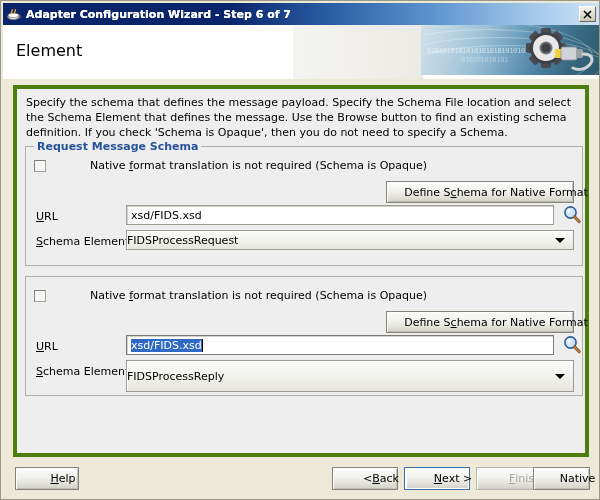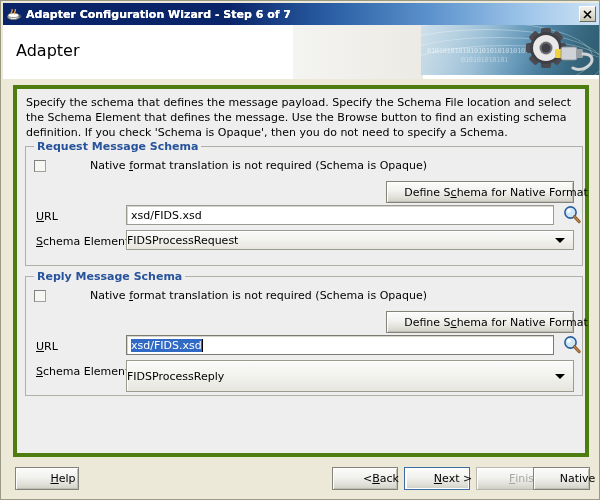--- a/index.html
+++ b/index.html
@@ -331,21 +331,21 @@
     <div id="close-btn">
       <svg width="9" height="9" viewBox="0 0 9 9">
         <path d="M1 1 L8 8 M8 1 L1 8" stroke="#000" stroke-width="1.6" fill="none"></path>
       </svg>
     </div>
   </div>
 
   <div id="header">
     <div id="header-left"></div>
     <div id="header-mid"></div>
-    <div id="header-title">Adapter</div>
+    <div id="header-title">Element</div>
 
     <div id="header-art">
       <div class="art-swoosh" style="left:-60px; top:-4px; width:230px; height:70px;"></div>
       <div class="art-swoosh" style="left:-50px; top:4px; width:230px; height:66px;"></div>
       <div class="art-swoosh" style="left:-40px; top:12px; width:230px; height:62px;"></div>
       <div class="art-swoosh" style="left:-30px; top:20px; width:230px; height:58px;"></div>
       <div id="art-binary">0101010101010101010101010101</div>
       <div id="art-binary2">010101010101</div>
 
       <svg id="art-gear" viewBox="0 0 42 42">
@@ -404,21 +404,20 @@
       </div>
 
       <div class="fld-label" style="left:10px; top:88px;"><span class="u">S</span><span>chema Element</span></div>
       <div class="combo" style="left:100px; top:83px; width:448px; height:20px;">
         <span>FIDSProcessRequest</span>
         <span class="combo-arrow"></span>
       </div>
     </div>
 
     <div class="group" id="group-reply">
-      <div class="group-title">Reply Message Schema</div>
 
       <div class="chk-row">
         <span class="chk-box"></span>
         <span class="chk-label"><span>Native </span><span class="u">f</span><span>ormat translation is not required (Schema is Opaque)</span></span>
       </div>
 
       <div class="btn btn-define">
           <span>Define S</span>
           <span class="u">c</span>
           <span>hema for Native Format</span>

